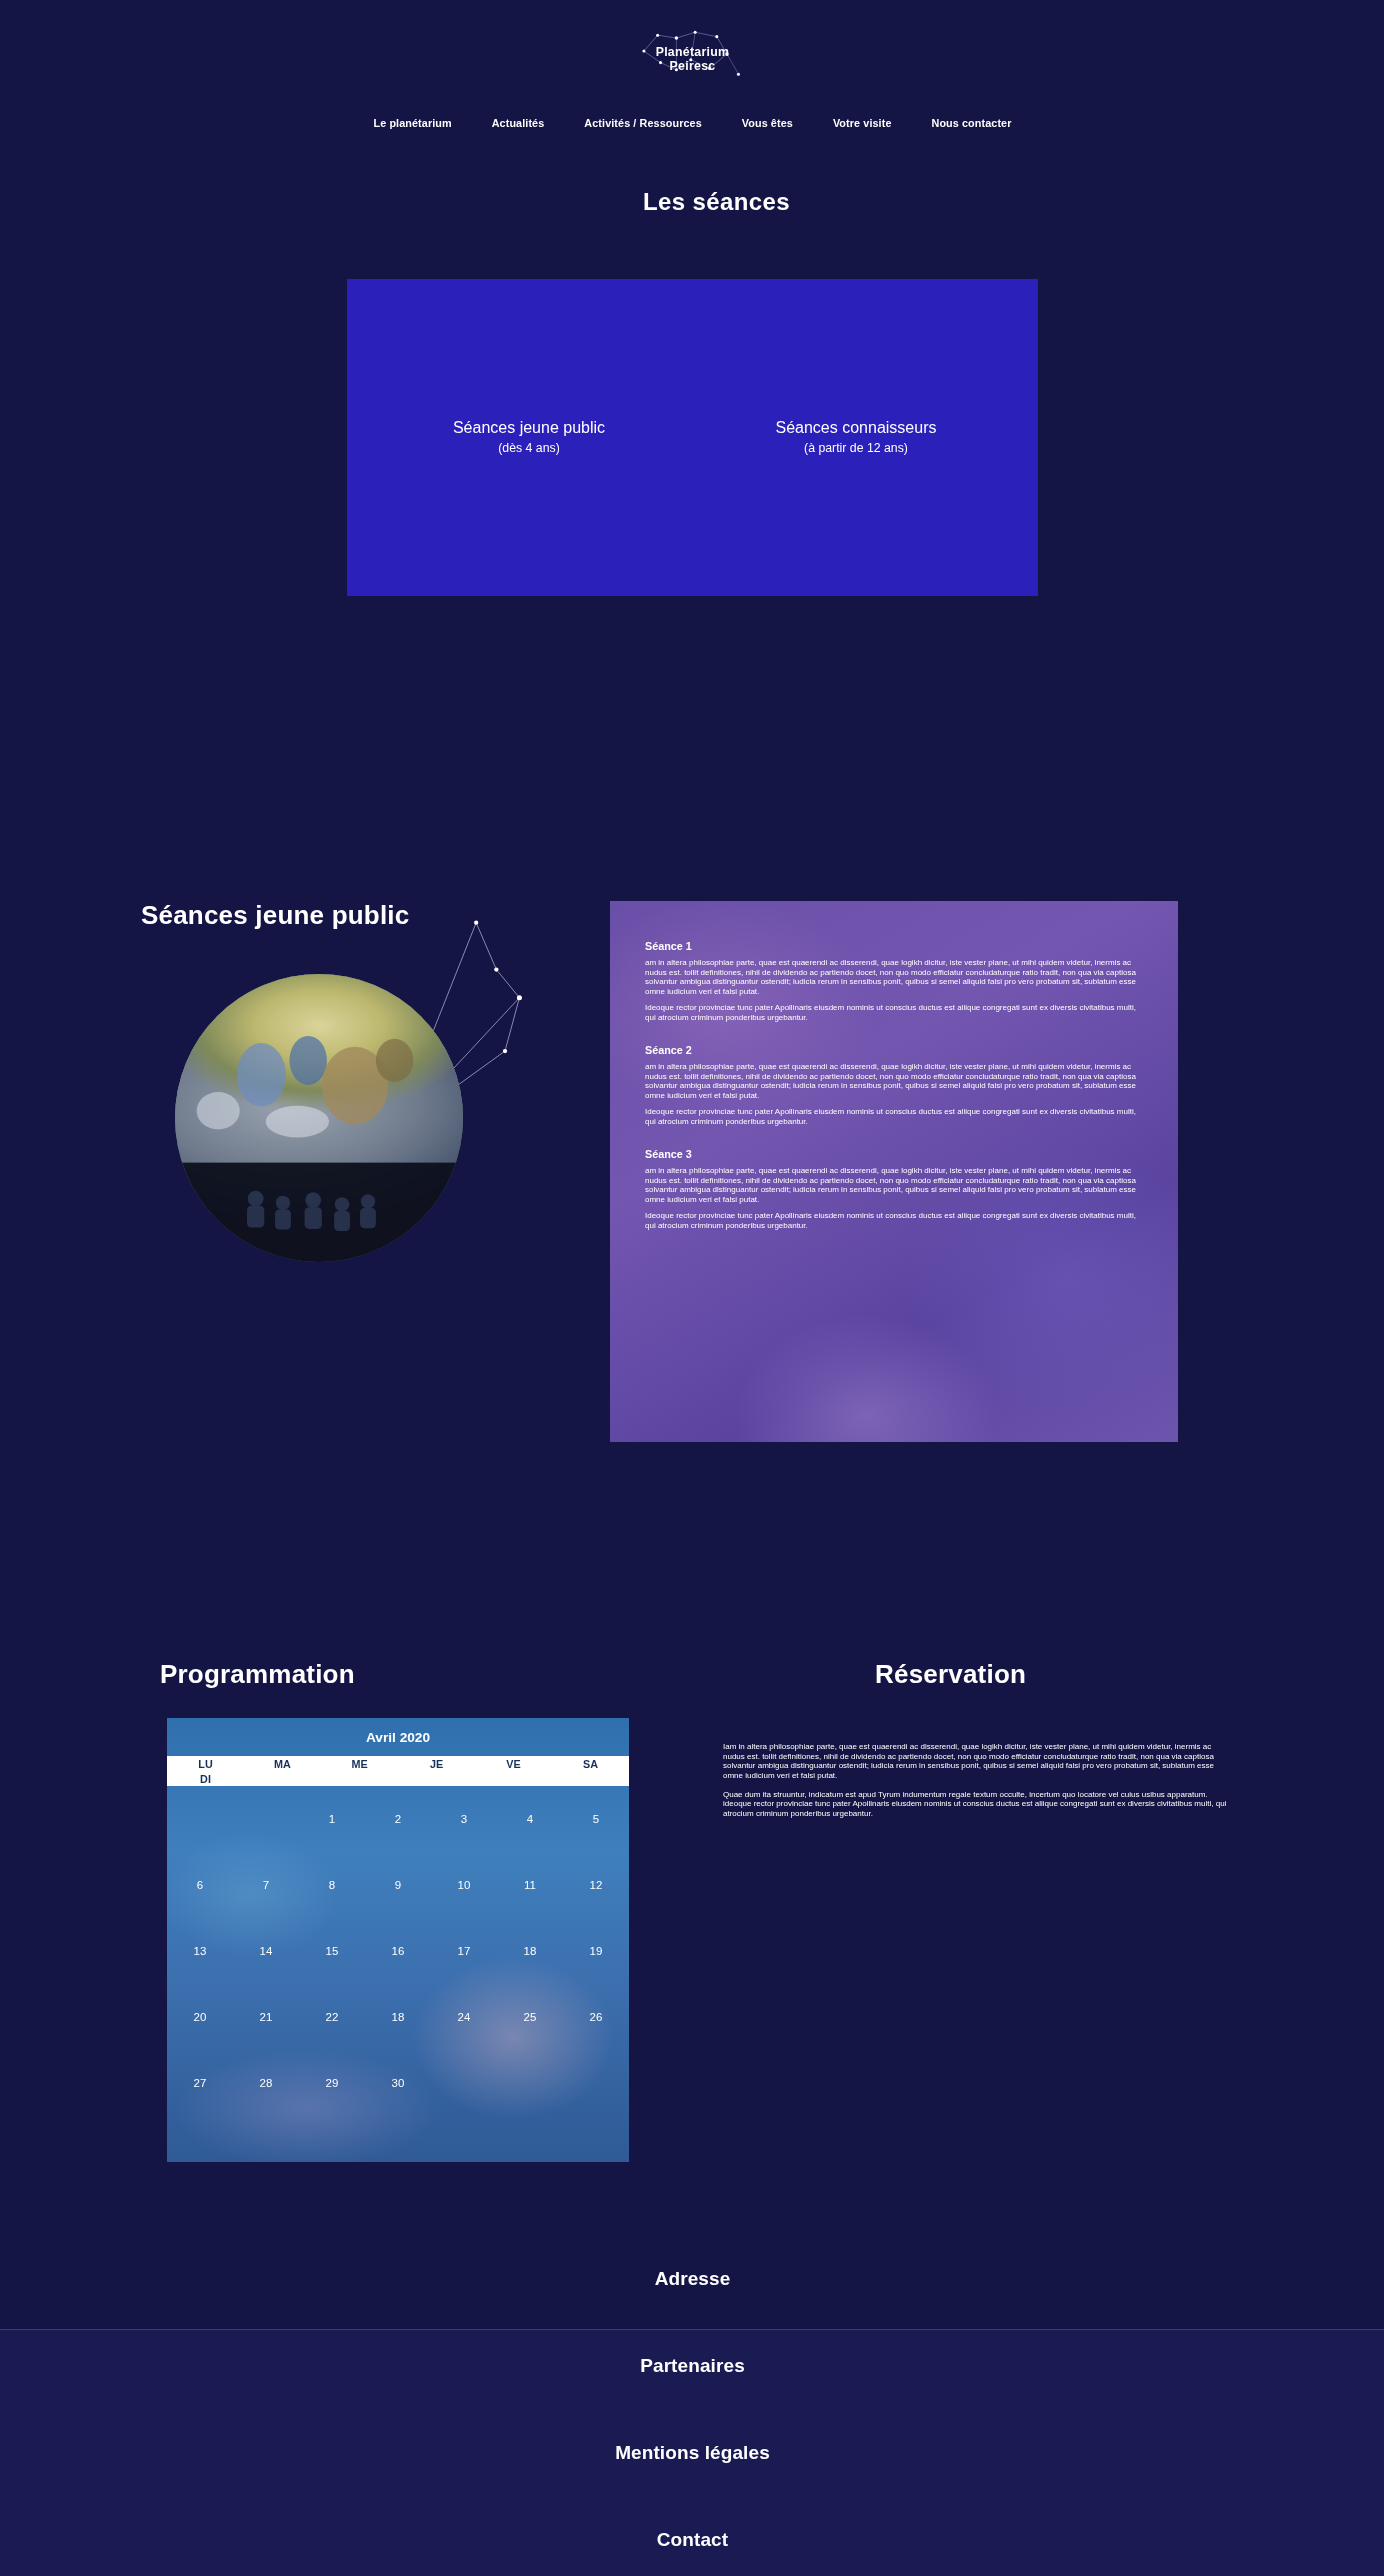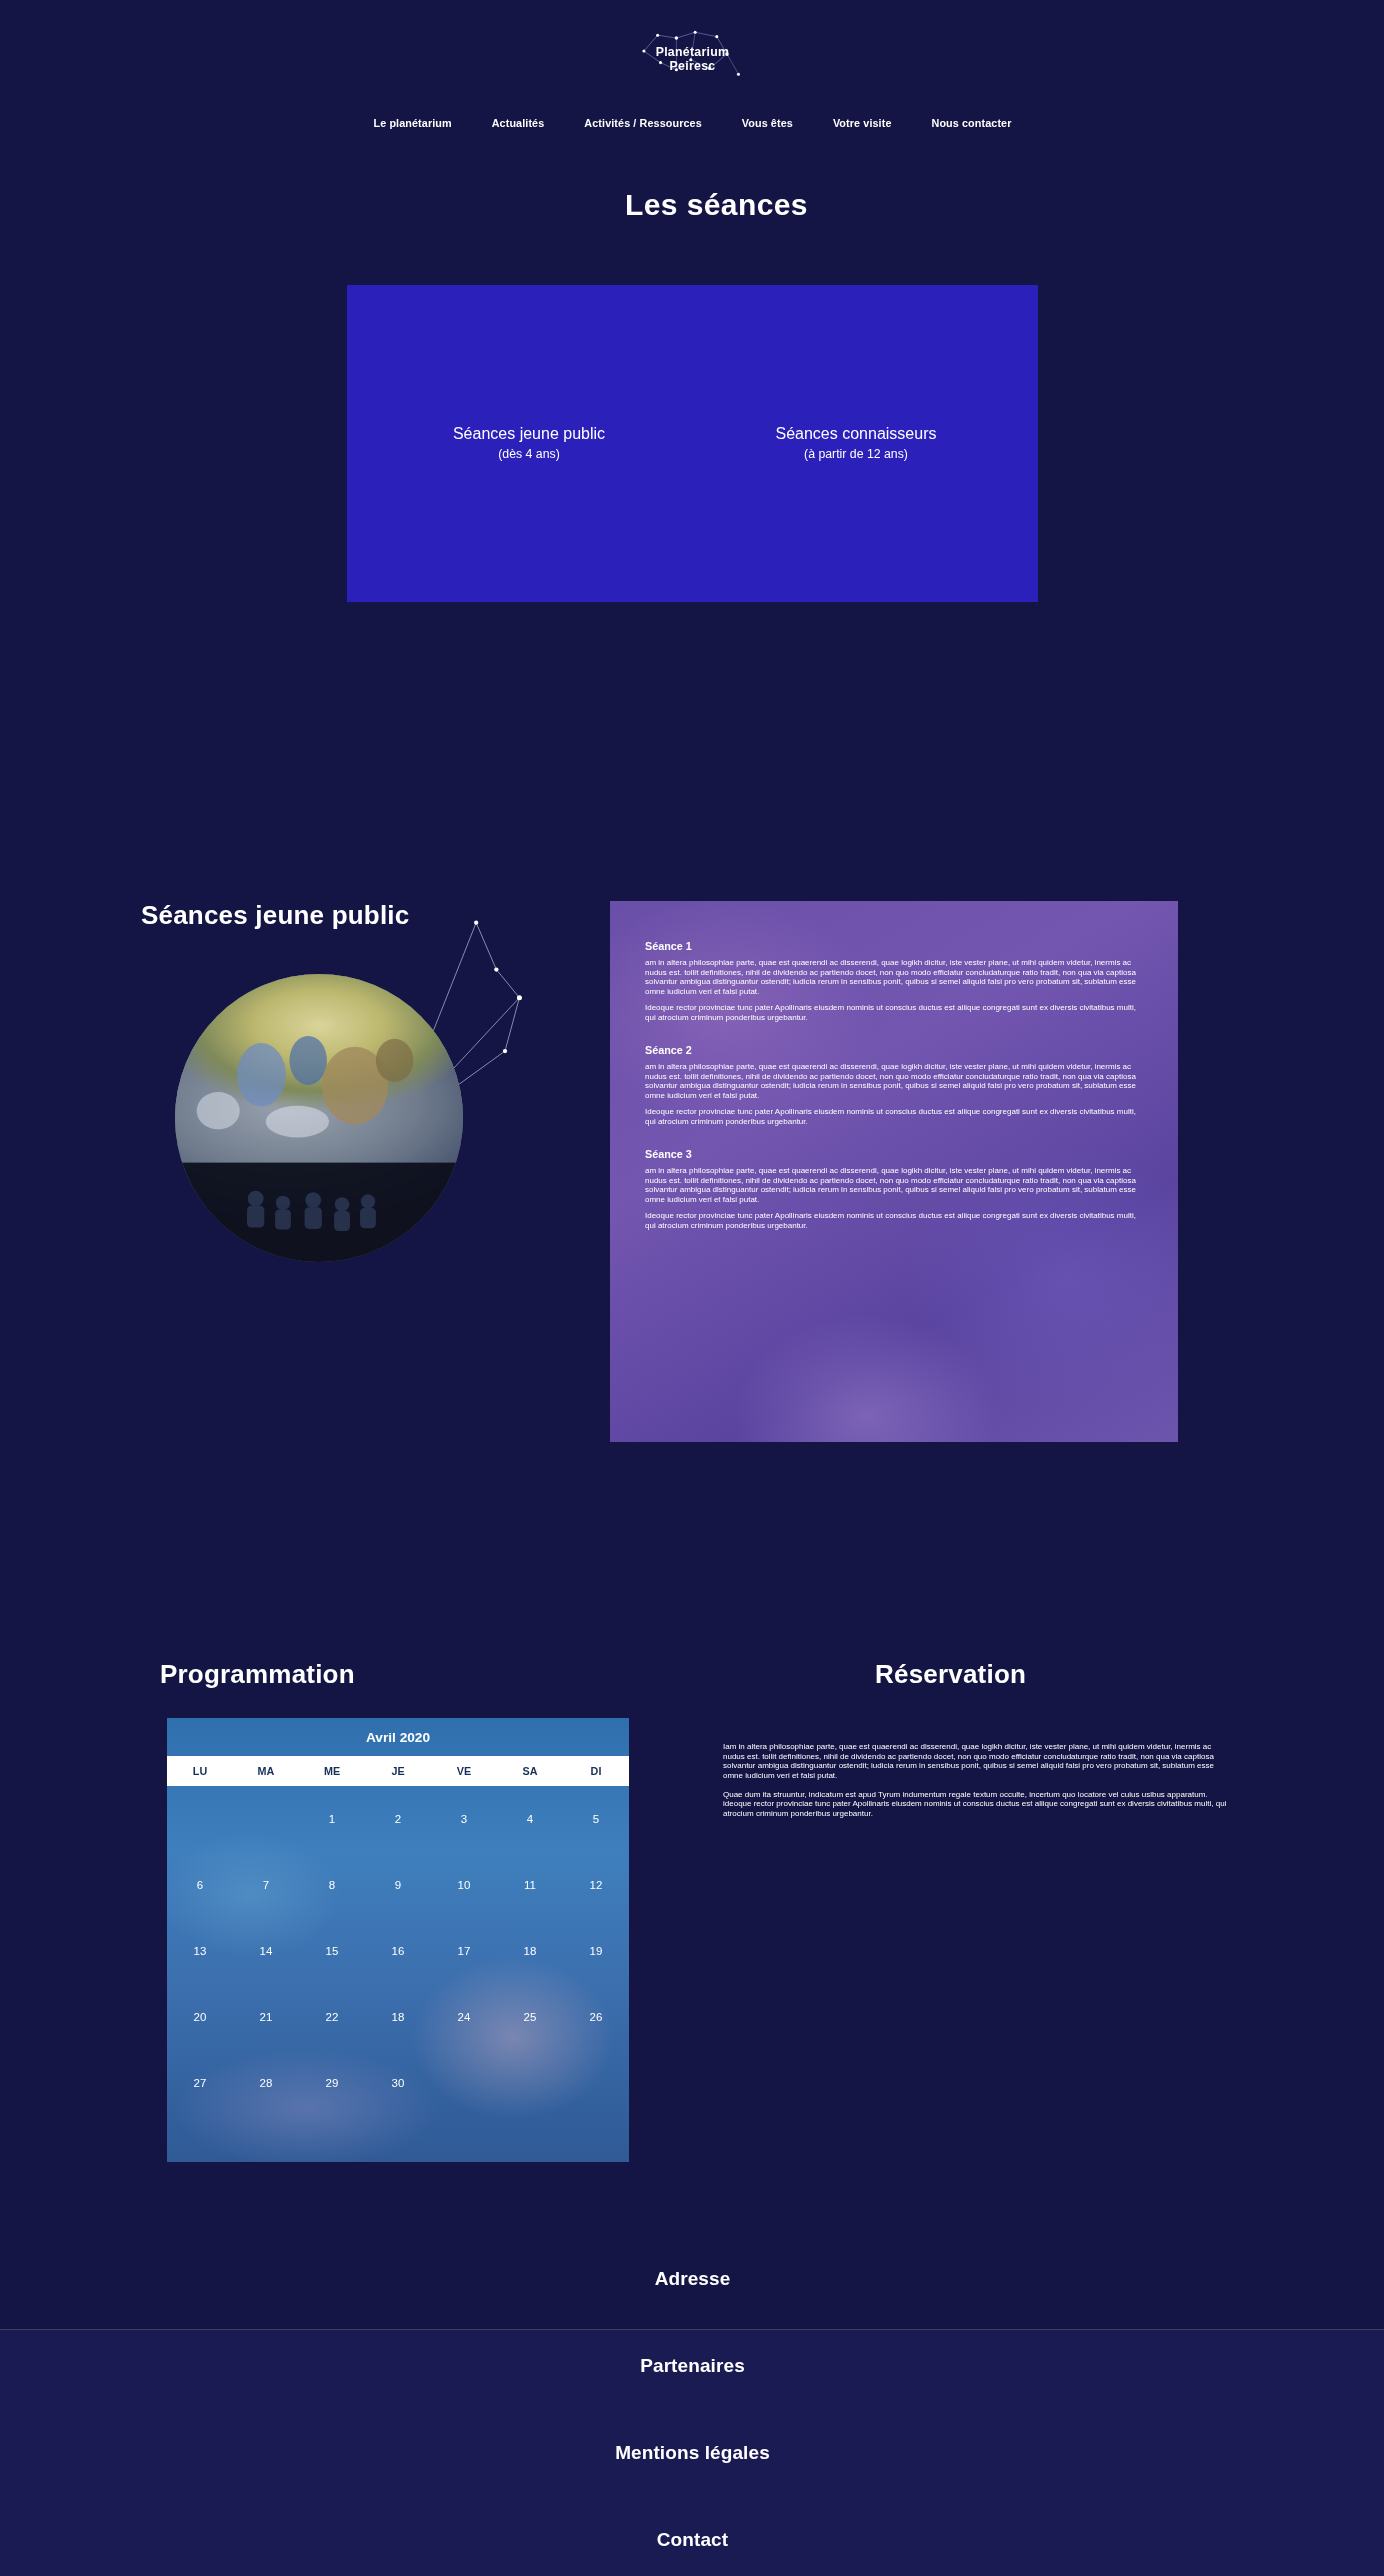--- a/index.html
+++ b/index.html
@@ -50,21 +50,21 @@
     font-weight: bold;
     color: #ffffff;
     letter-spacing: 0.1px;
     cursor: pointer;
   }
 
   
   .page-title {
     margin-top: 59px;
     text-align: center;
-    font-size: 30px;
+    font-size: 24px;
     font-weight: bold;
     letter-spacing: 0.4px;
     margin-left: 48px;
   }
 
   
   .cards {
     position: relative;
     width: 1385px;
     height: 382px;
@@ -178,21 +178,21 @@
     position: relative;
     height: 38px;
     display: flex; align-items: center; justify-content: center;
     font-size: 13.7px; font-weight: bold; color: #ffffff;
   }
   .cal-dows {
     position: relative;
     height: 30px;
     background: #ffffff;
     display: grid;
-    grid-template-columns: repeat(7, 1fr);
+    grid-template-columns: repeat(6, 1fr);
     align-items: center;
     color: #16305a;
     font-size: 10.8px;
     font-weight: bold;
     text-align: center;
   }
   .cal-grid {
     position: relative;
     display: grid;
     grid-template-columns: repeat(7, 1fr);

